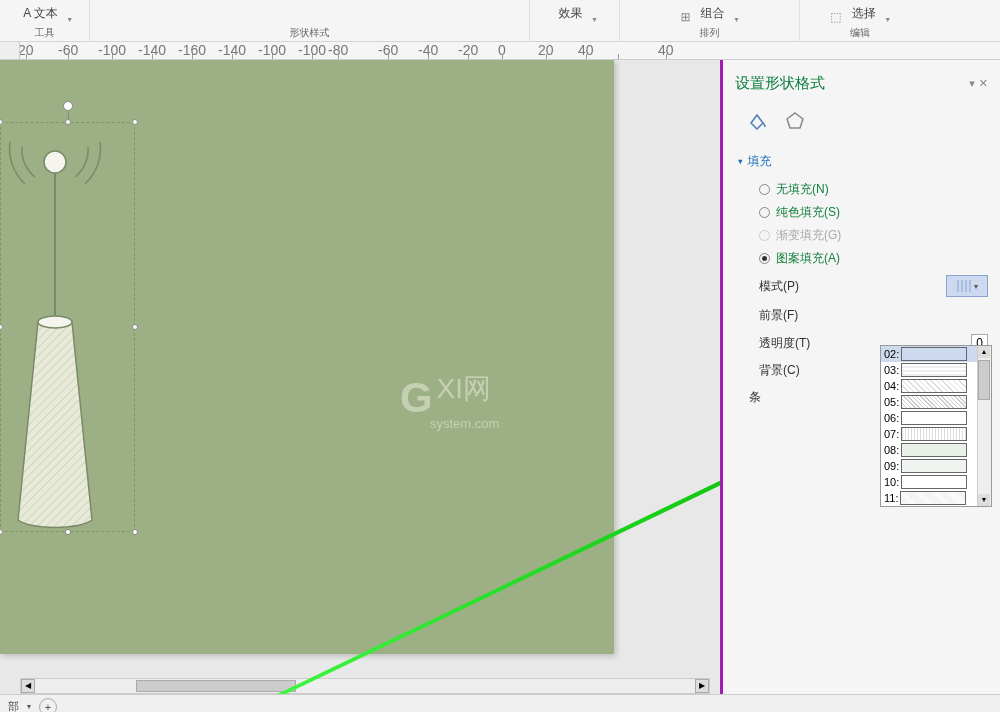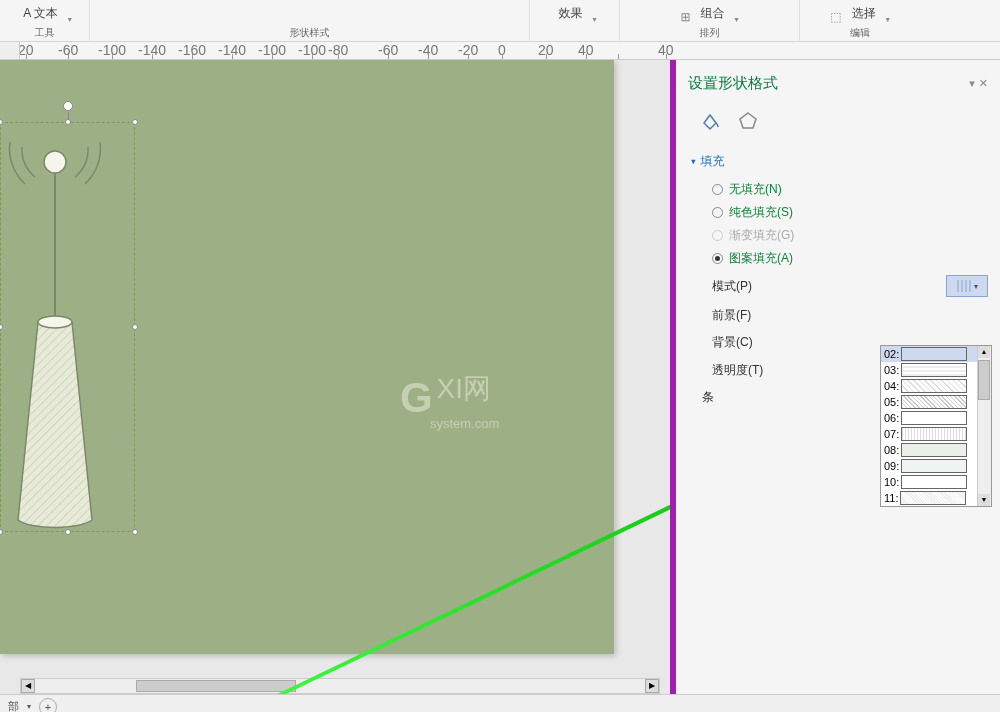--- a/index.html
+++ b/index.html
@@ -40,21 +40,21 @@
     .watermark .big { font-size: 42px; font-weight: bold; }
     
     .arrow { position: absolute; left: 190px; top: 290px; width: 700px; height: 400px; pointer-events: none; z-index: 10; }
     
     .hscroll { position: absolute; left: 20px; bottom: 0; right: 10px; height: 16px; background: #eee; border: 1px solid #ccc; }
     .hscroll-thumb { position: absolute; left: 115px; width: 160px; height: 12px; top: 1px; background: #ccc; border: 1px solid #aaa; }
     .hscroll-arrow { position: absolute; width: 14px; height: 14px; background: #ddd; border: 1px solid #aaa; font-size: 8px; text-align: center; line-height: 12px; }
     .hscroll-arrow.left { left: 0; }
     .hscroll-arrow.right { right: 0; }
     
-    .side-panel { width: 330px; background: #f5f5f5; border-left: 6px solid #a21caf; padding: 8px 12px; position: relative; }
+    .side-panel { width: 280px; background: #f5f5f5; border-left: 3px solid #a21caf; padding: 8px 12px; position: relative; }
     .panel-title { color: #0a7d3e; font-size: 15px; padding: 6px 0 10px; display: flex; justify-content: space-between; align-items: center; }
     .panel-close { display: flex; gap: 4px; color: #888; }
     .panel-close span { cursor: pointer; font-size: 11px; }
     .panel-tabs { display: flex; gap: 10px; padding: 4px 8px 14px; }
     .panel-tab { width: 28px; height: 28px; display: flex; align-items: center; justify-content: center; cursor: pointer; }
     
     .section-hdr { color: #1a6db8; font-size: 12px; padding: 4px 0 8px 4px; cursor: pointer; }
     .section-hdr::before { content: '▸'; display: inline-block; margin-right: 4px; font-size: 9px; transform: rotate(90deg); }
     
     .radio-group { padding-left: 24px; }
@@ -254,25 +254,25 @@
             <line x1="6" y1="0" x2="6" y2="12" stroke="#8ba3d1"></line>
             <line x1="10" y1="0" x2="10" y2="12" stroke="#8ba3d1"></line>
             <line x1="14" y1="0" x2="14" y2="12" stroke="#8ba3d1"></line>
           </svg>
       </div>
     </div>
     <div class="prop-row">
       <span class="prop-label">前景(F)</span>
     </div>
     <div class="prop-row">
-      <span class="prop-label">背景(C)</span>
-    </div>
-    <div class="prop-row">
       <span class="prop-label">透明度(T)</span>
       <span style="margin-left:auto;border:1px solid #aaa;padding:1px 4px;background:#fff">0</span>
+    </div>
+    <div class="prop-row">
+      <span class="prop-label">背景(C)</span>
     </div>
     <div class="prop-row">
       <span class="prop-label" style="margin-left:-10px">条</span>
     </div>
 
     <div class="pattern-dropdown">
       <div class="pattern-list">
         <div class="pattern-item sel">
             <span>02:</span>
             <div class="pattern-swatch" style="background:#cdd9ee"></div>

